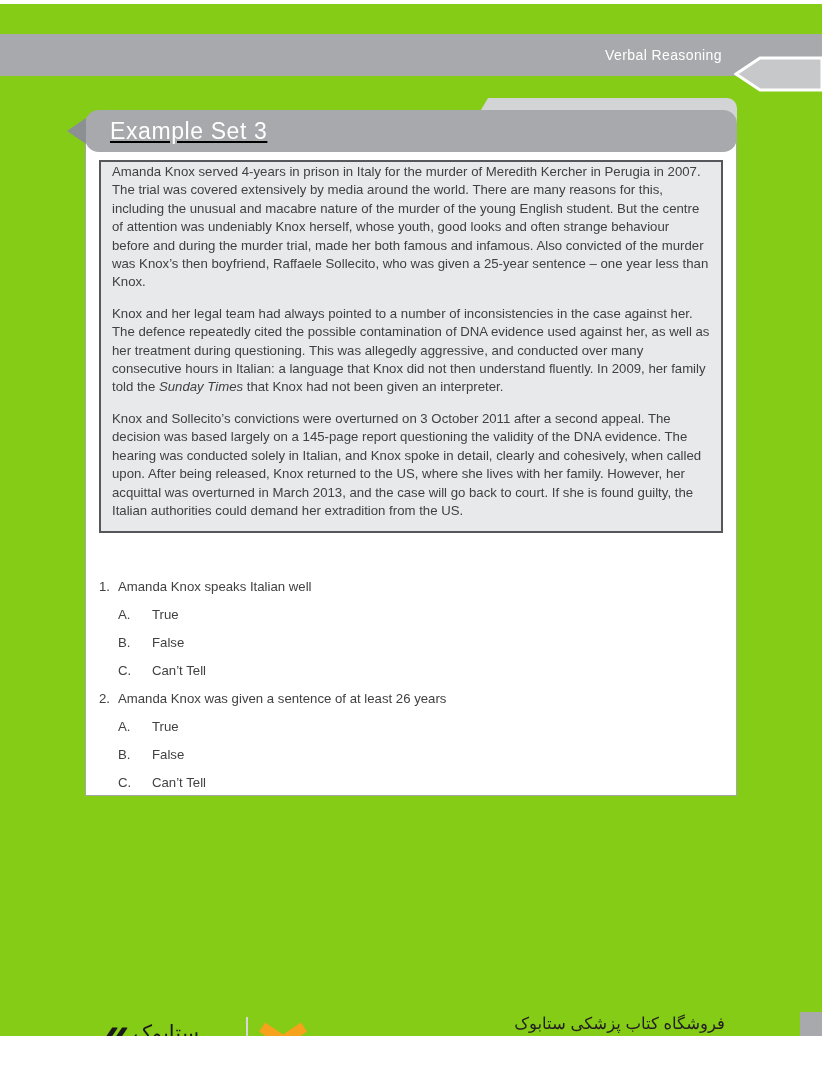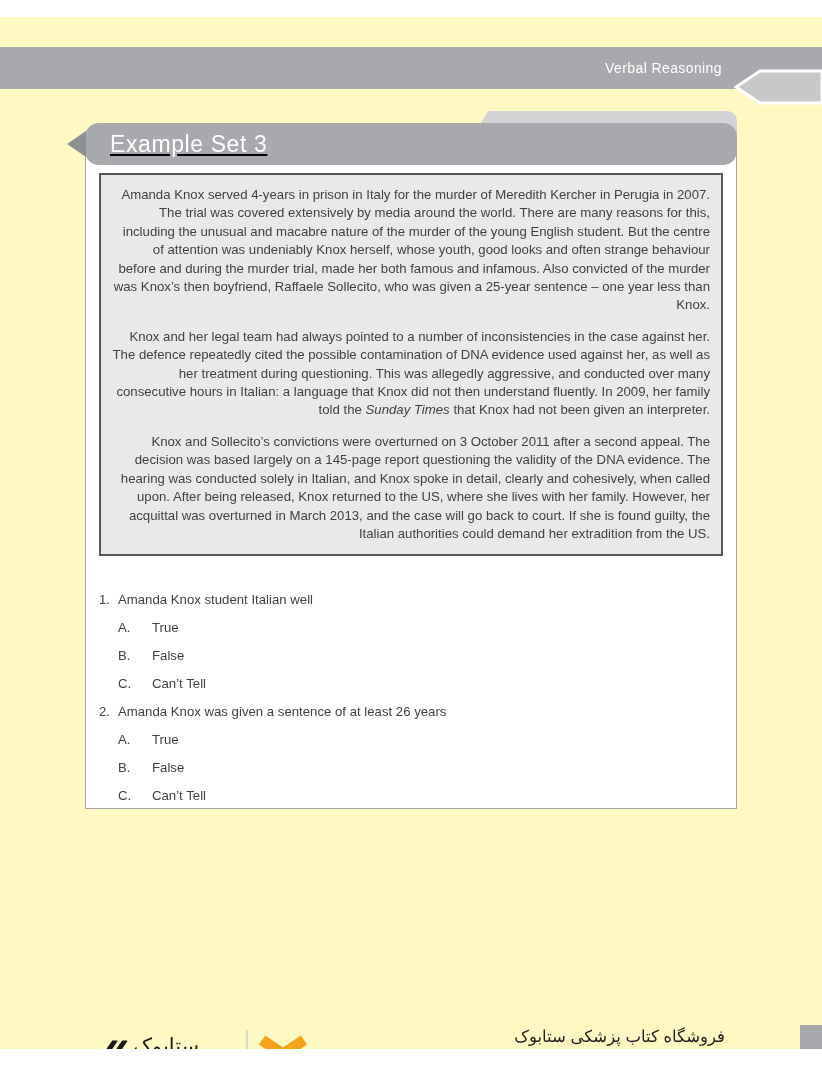--- a/index.html
+++ b/index.html
@@ -1,33 +1,33 @@
 <!DOCTYPE html>
 <html><head>
 <meta charset="utf-8">
 <style>
   * { margin:0; padding:0; box-sizing:border-box; }
   html,body { background:#ffffff; }
   body { font-family:"Liberation Sans", sans-serif; }
-  .page { position:relative; width:822px; height:1032px; margin:17px auto; background:#fef9c3; overflow:hidden; }
+  .page { position:relative; width:822px; height:1032px; margin:4px auto; background:#84cc16; overflow:hidden; }
 
   
   .header-band { position:absolute; top:30px; left:0; width:822px; height:42px; background:#a7a9ac; }
   .header-title { position:absolute; top:0; right:100px; height:42px; line-height:42px; color:#ffffff; font-size:14px; letter-spacing:0.4px; }
   .header-arrow { position:absolute; top:52px; right:0; }
 
   
   .section-tab { position:absolute; top:94px; left:468px; width:269px; height:34px; background:#d2d4d5; clip-path:polygon(20px 0, 100% 0, 100% 100%, 0 100%); border-top-right-radius:10px; }
   .content-frame { position:absolute; top:127px; left:85px; width:652px; height:665px; border:1px solid #a4a6a9; background:#ffffff; }
   .banner { position:absolute; top:106px; left:85px; width:652px; height:42px; background:#a7a9ac; border-radius:14px;text-decoration:underline; }
   .banner-title { color:#ffffff; font-size:23px; line-height:42px; padding-left:25px; letter-spacing:0.6px; }
   .banner-notch { position:absolute; top:114px; left:67px; width:0; height:0; border-top:13px solid transparent; border-bottom:13px solid transparent; border-right:19px solid #8d9093; }
 
   
-  .passage-box { position:absolute; top:156px; left:99px; width:624px; background:#e8e9ea; border:2px solid #56575b; padding:11px 11px 11px 11px; color:#414042; font-size:13.2px; line-height:18.4px;text-align:right; }
+  .passage-box { position:absolute; top:156px; left:99px; width:624px; background:#e8e9ea; border:2px solid #56575b; padding:1px 11px 11px 11px; color:#414042; font-size:13.2px; line-height:18.4px; }
   .passage-box p + p { margin-top:13px; }
   .italic { font-style:italic; }
 
   
   .questions { position:absolute; top:574px; left:99px; width:615px; color:#414042; font-size:13.2px; line-height:18px; }
   .q-line { display:flex; margin-bottom:10px; }
   .q-num { width:19px; flex:none; }
   .opt-line { display:flex; margin-left:19px; margin-bottom:10px; }
   .opt-letter { width:34px; flex:none; }
 
@@ -66,21 +66,21 @@
   <div class="passage-box">
     <p>Amanda Knox served 4-years in prison in Italy for the murder of Meredith Kercher in Perugia in 2007. The trial was covered extensively by media around the world. There are many reasons for this, including the unusual and macabre nature of the murder of the young English student. But the centre of attention was undeniably Knox herself, whose youth, good looks and often strange behaviour before and during the murder trial, made her both famous and infamous. Also convicted of the murder was Knox’s then boyfriend, Raffaele Sollecito, who was given a 25-year sentence – one year less than Knox.</p>
     <p><span>Knox and her legal team had always pointed to a number of inconsistencies in the case against her. The defence repeatedly cited the possible contamination of DNA evidence used against her, as well as her treatment during questioning. This was allegedly aggressive, and conducted over many consecutive hours in Italian: a language that Knox did not then understand fluently. In 2009, her family told the </span><span class="italic">Sunday Times</span><span> that Knox had not been given an interpreter.</span></p>
     <p>Knox and Sollecito’s convictions were overturned on 3 October 2011 after a second appeal. The decision was based largely on a 145-page report questioning the validity of the DNA evidence. The hearing was conducted solely in Italian, and Knox spoke in detail, clearly and cohesively, when called upon. After being released, Knox returned to the US, where she lives with her family. However, her acquittal was overturned in March 2013, and the case will go back to court. If she is found guilty, the Italian authorities could demand her extradition from the US.</p>
   </div>
 
   <div class="questions">
     <div class="question">
       <div class="q-line">
         <span class="q-num">1.</span>
-        <span class="q-text">Amanda Knox student Italian well</span>
+        <span class="q-text">Amanda Knox speaks Italian well</span>
       </div>
       <div class="opt-line">
         <span class="opt-letter">A.</span>
         <span class="opt-label">True</span>
       </div>
       <div class="opt-line">
         <span class="opt-letter">B.</span>
         <span class="opt-label">False</span>
       </div>
       <div class="opt-line">

